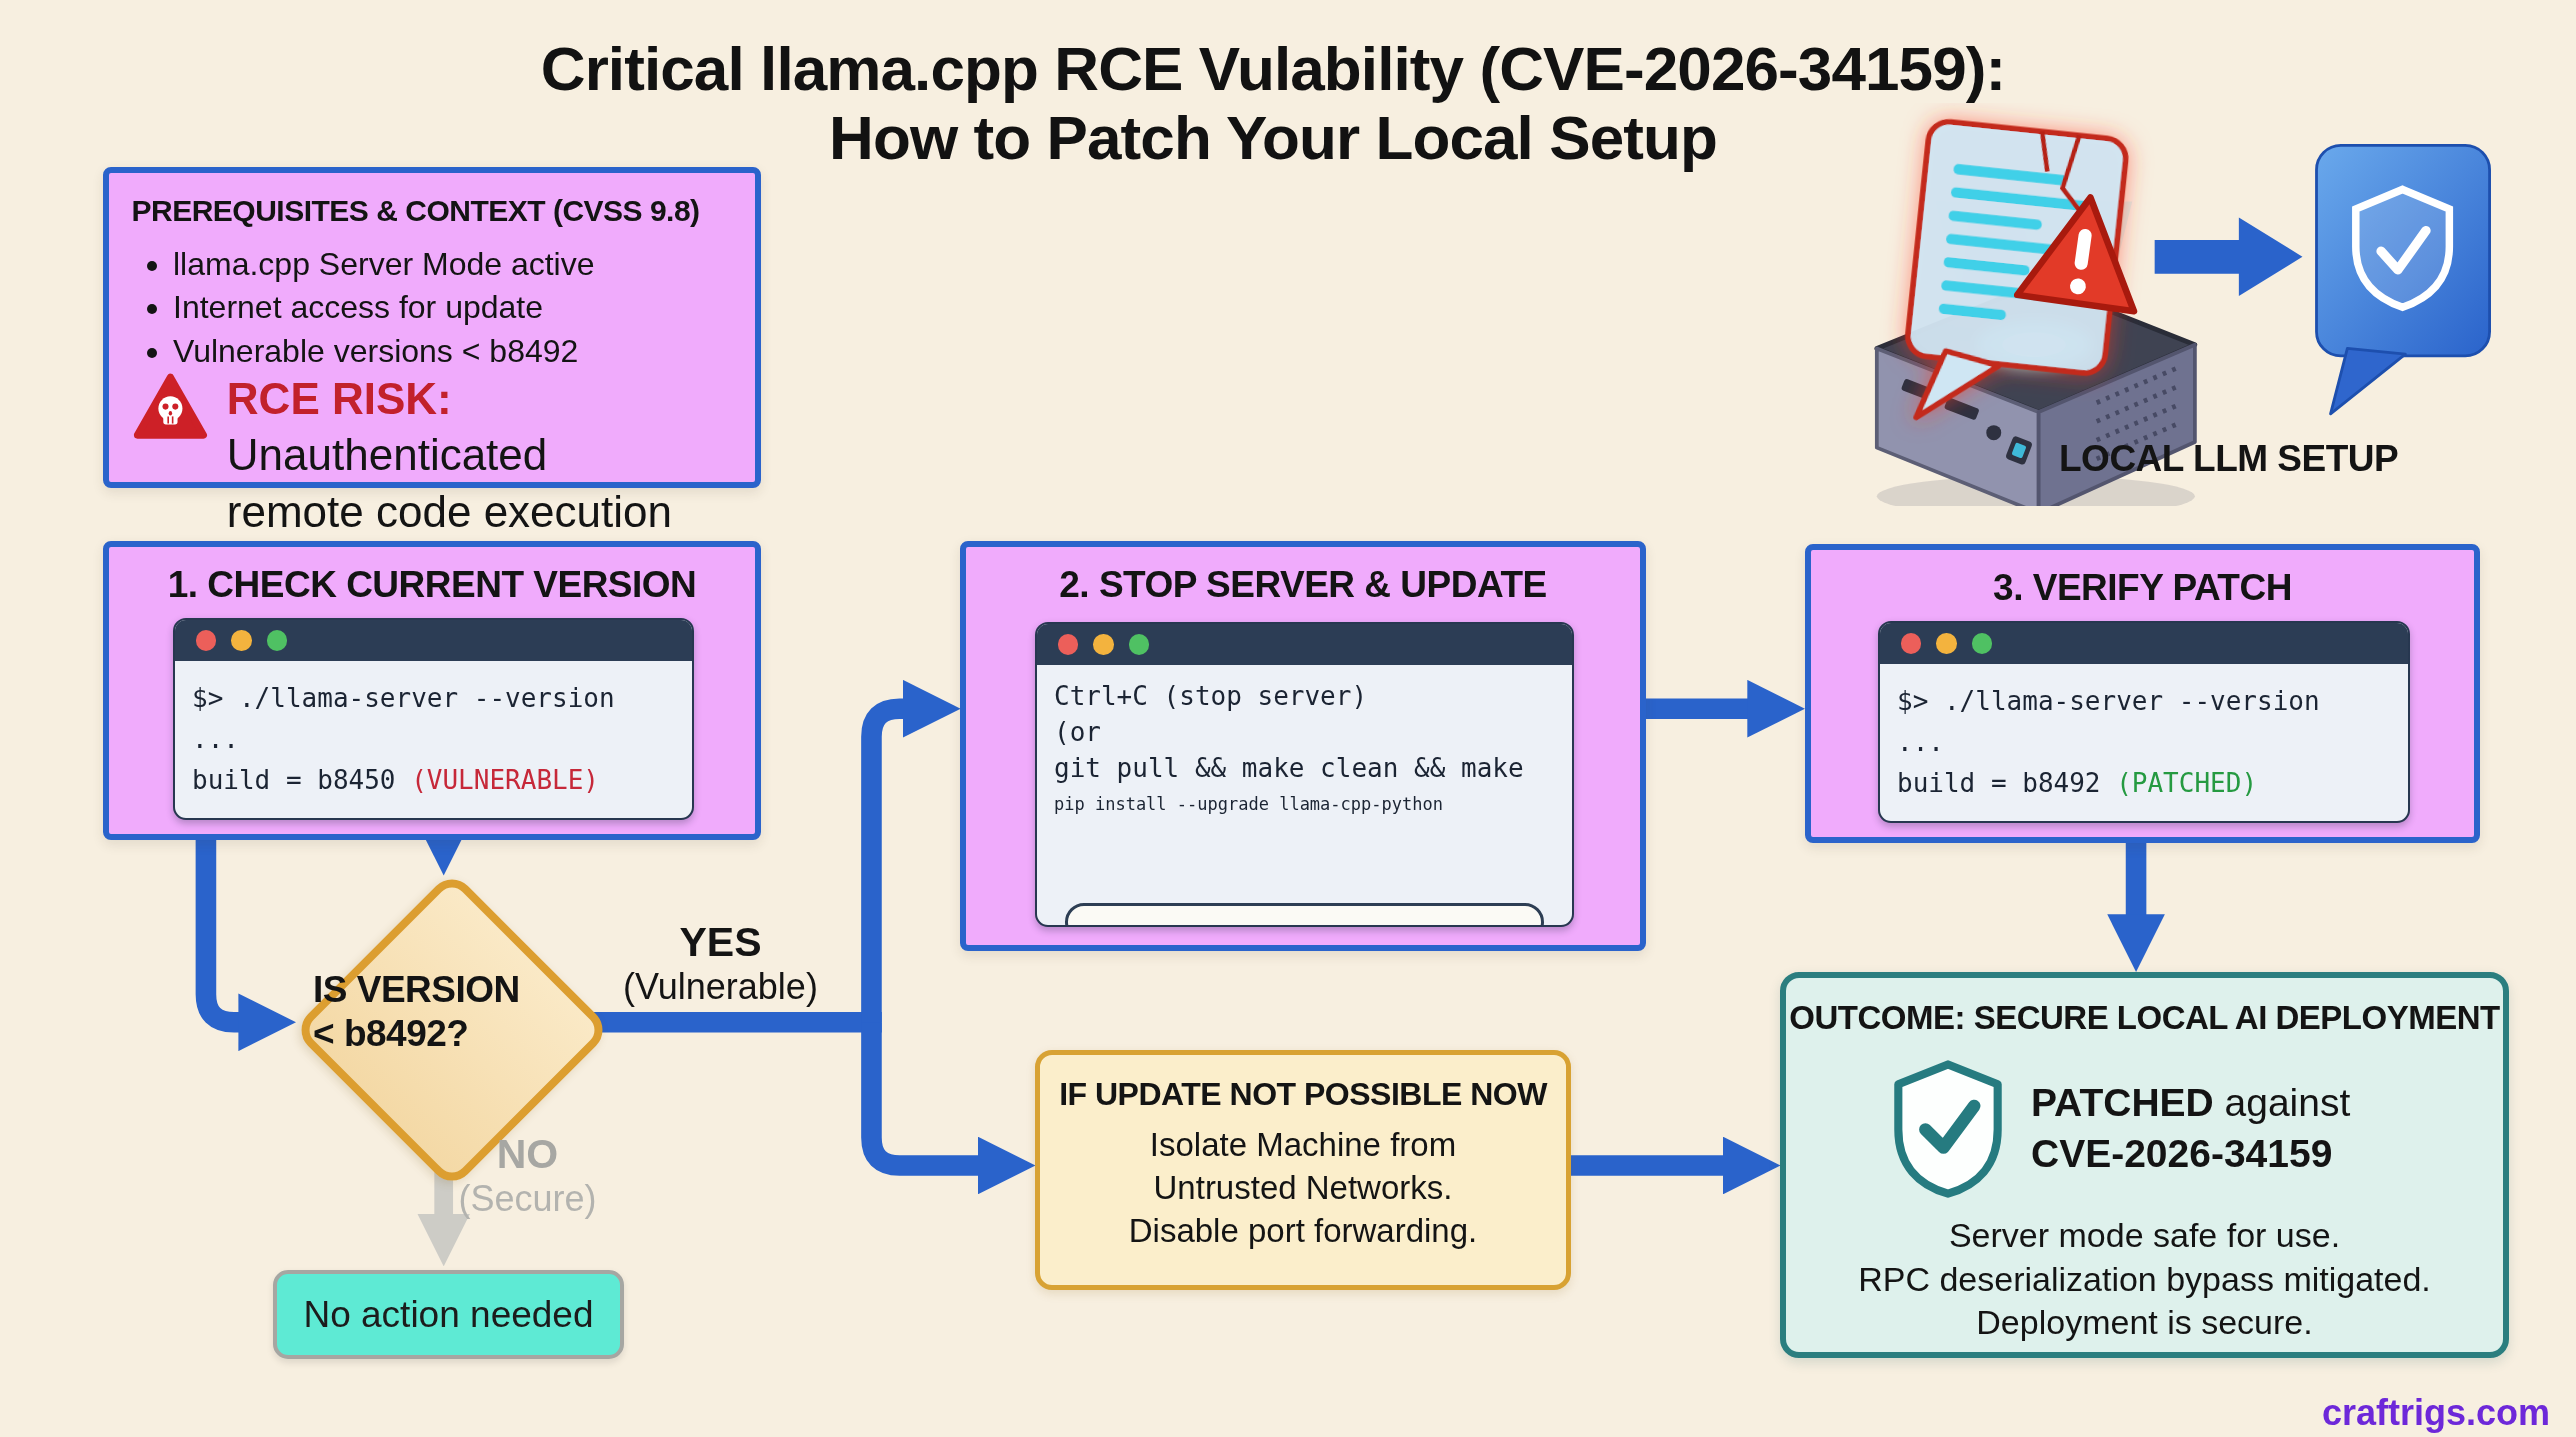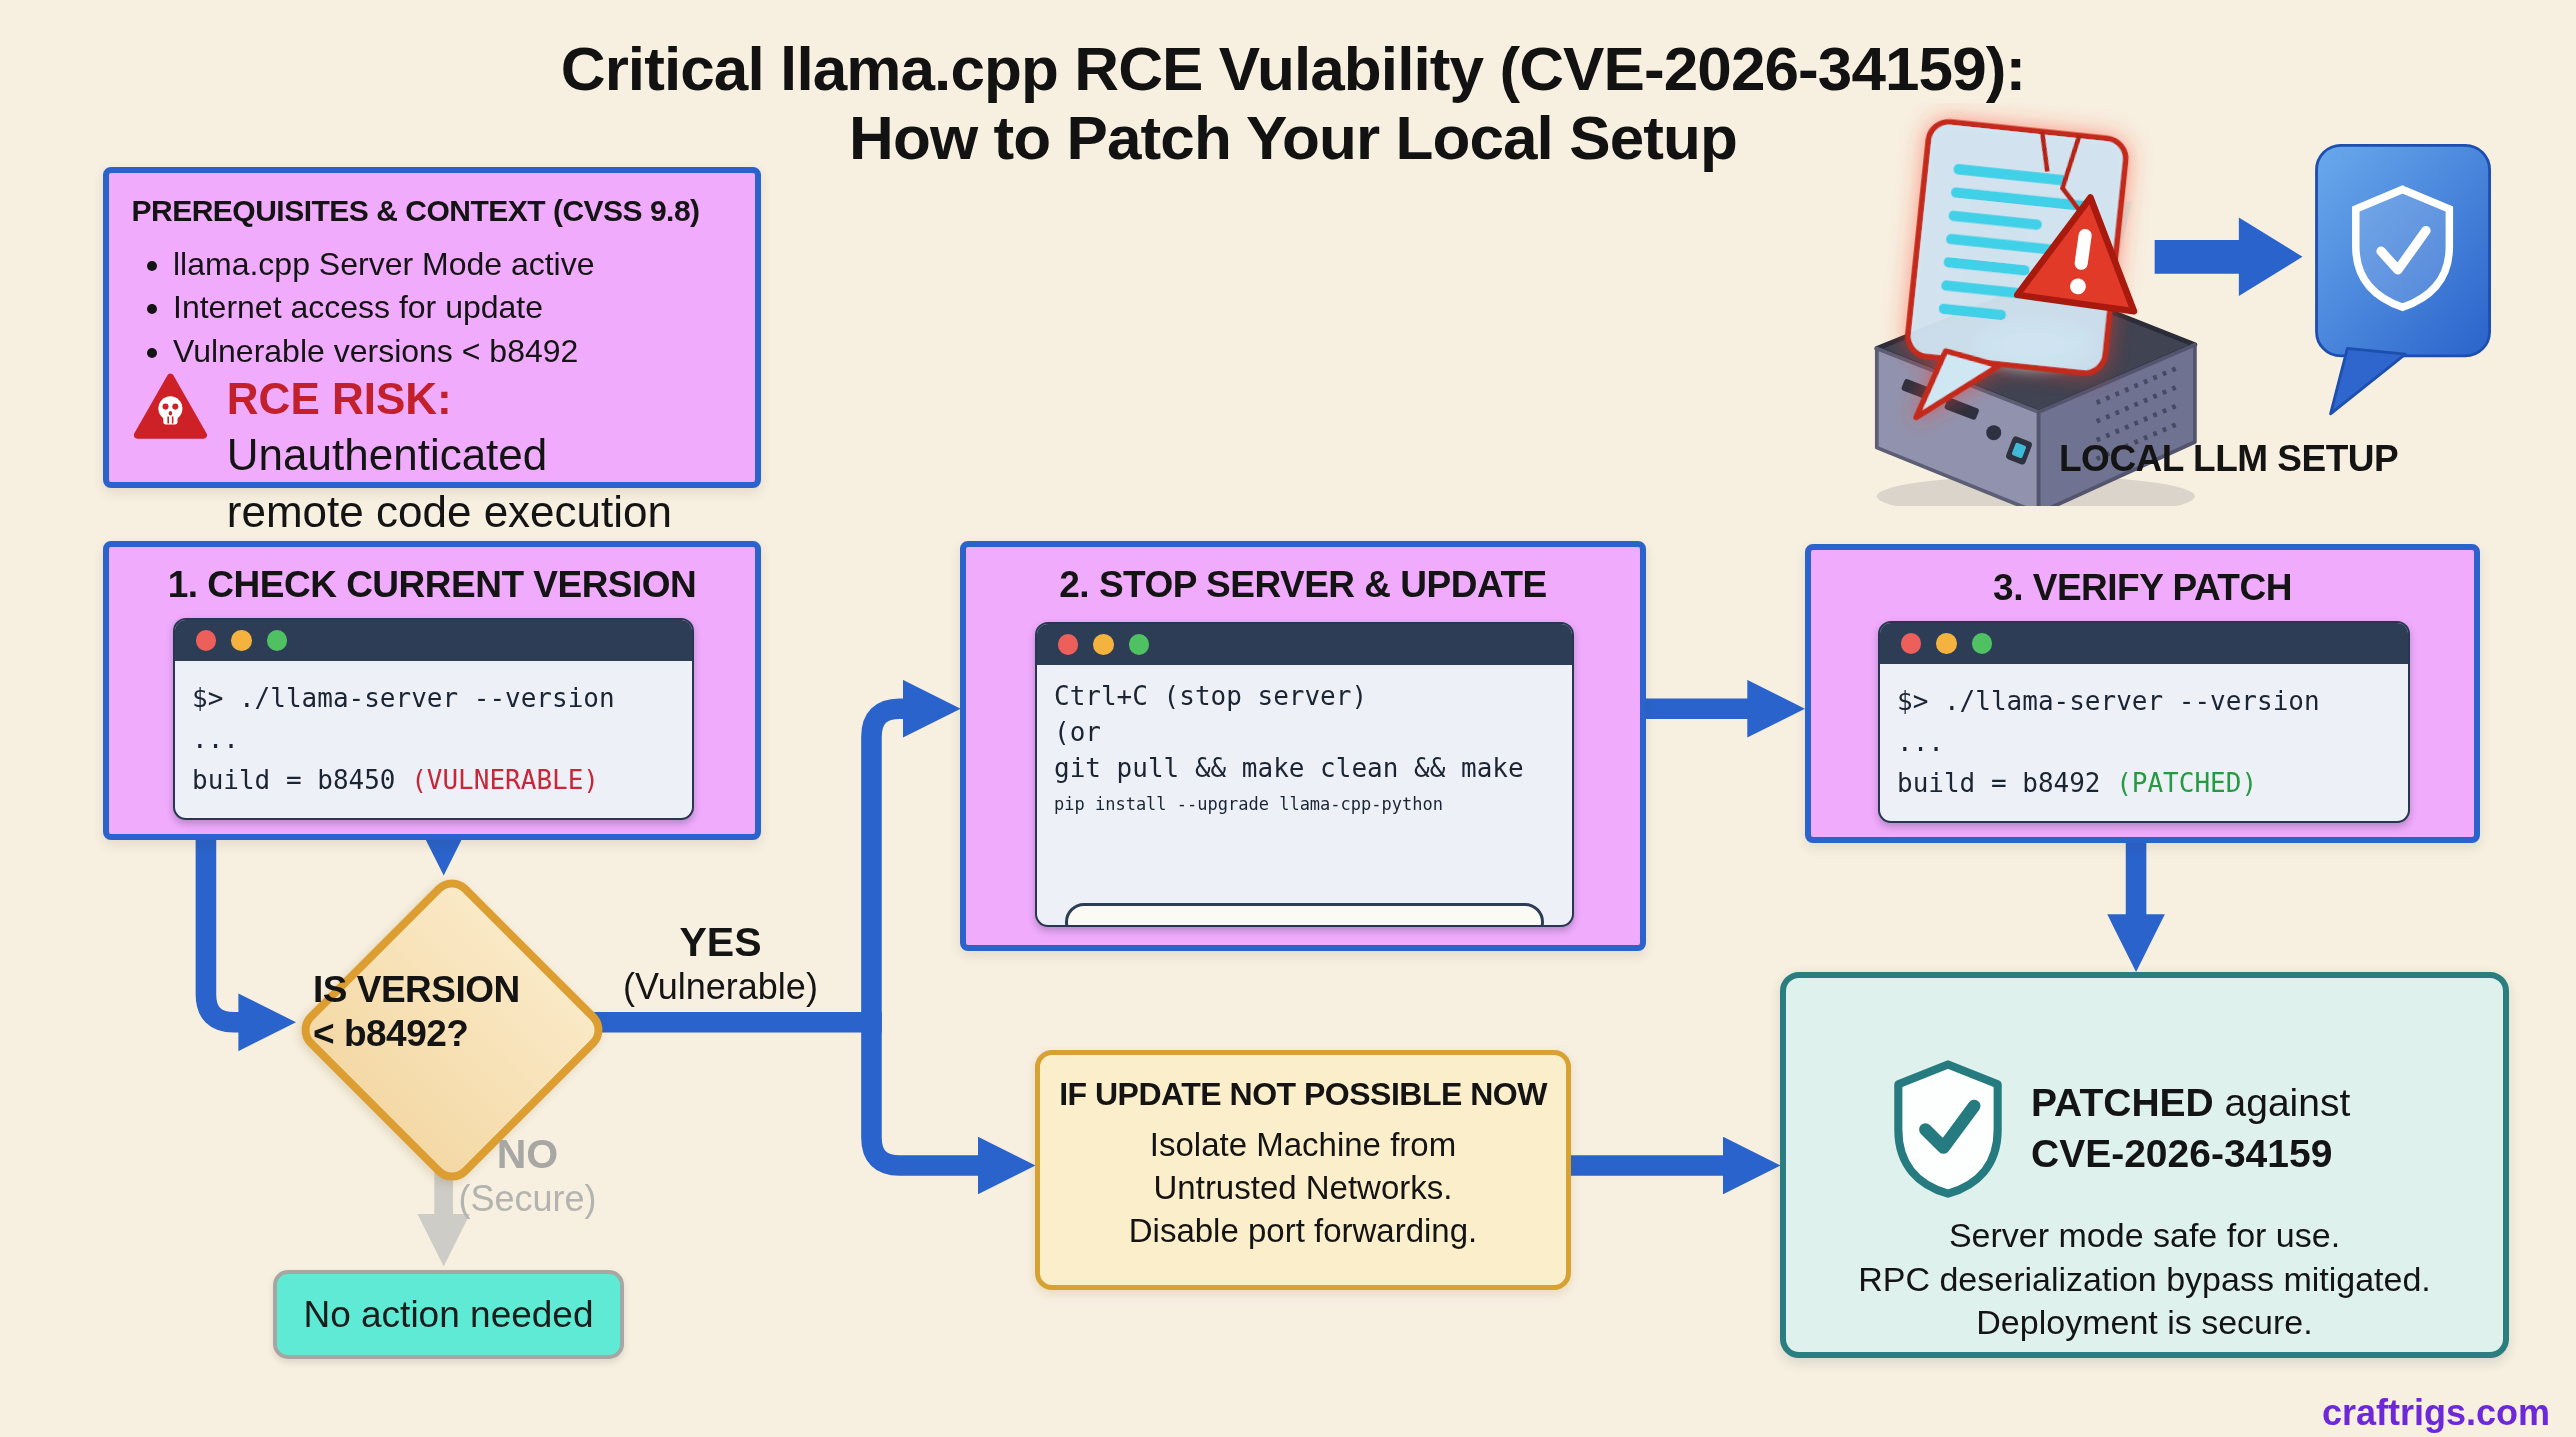--- a/index.html
+++ b/index.html
@@ -89,21 +89,21 @@
       <path d="M632 1092 H942"></path>
       <path d="M931 1092 V787 Q931 757 961 757 H977" marker-end="url(#arrBlue)"></path>
       <path d="M931 1092 V1215 Q931 1245 961 1245 H1057" marker-end="url(#arrBlue)"></path>
       <path d="M1746 757 H1879" marker-end="url(#arrBlue)"></path>
       <path d="M2282 880 V989" marker-end="url(#arrBlue)"></path>
       <path d="M1668 1245 H1853" marker-end="url(#arrBlue)"></path>
     </g>
     <path d="M474 1245 V1308" stroke="#cdccc6" stroke-width="20" fill="none" marker-end="url(#arrGray)"></path>
   </svg>
 
-  <div class="abs title" style="z-index:3;padding-left:20px;">
+  <div class="abs title" style="z-index:3;">
     <div>Critical llama.cpp RCE Vulability (CVE-2026-34159):</div>
     <div>How to Patch Your Local Setup</div>
   </div>
 
   <div class="abs card prereq" style="z-index:2;">
     <h2>PREREQUISITES &amp; CONTEXT (CVSS 9.8)</h2>
     <ul>
       <li>llama.cpp Server Mode active</li>
       <li>Internet access for update</li>
       <li>Vulnerable versions &lt; b8492</li>
@@ -261,20 +261,21 @@
   <div class="abs fallback" style="z-index:2;">
     <h3>IF UPDATE NOT POSSIBLE NOW</h3>
     <div class="lines">
       <div>Isolate Machine from</div>
       <div>Untrusted Networks.</div>
       <div>Disable port forwarding.</div>
     </div>
   </div>
 
   <div class="abs outcome" style="z-index:2;">
+    <h3>OUTCOME: SECURE LOCAL AI DEPLOYMENT</h3>
     <div class="outrow">
       <svg width="118" height="140" viewBox="0 0 130 155">
         <path d="M65 6 L120 28 V78 C120 118 97 140 65 149 C33 140 10 118 10 78 V28 Z" fill="#fdfffe" stroke="#267b80" stroke-width="9" stroke-linejoin="round"></path>
         <path d="M40 78 L60 98 L94 52" fill="none" stroke="#267b80" stroke-width="14" stroke-linecap="round" stroke-linejoin="round"></path>
       </svg>
       <div class="outtext">
         <div><b>PATCHED</b><span> against</span></div>
         <div style="font-weight:bold;">CVE-2026-34159</div>
       </div>
     </div>

